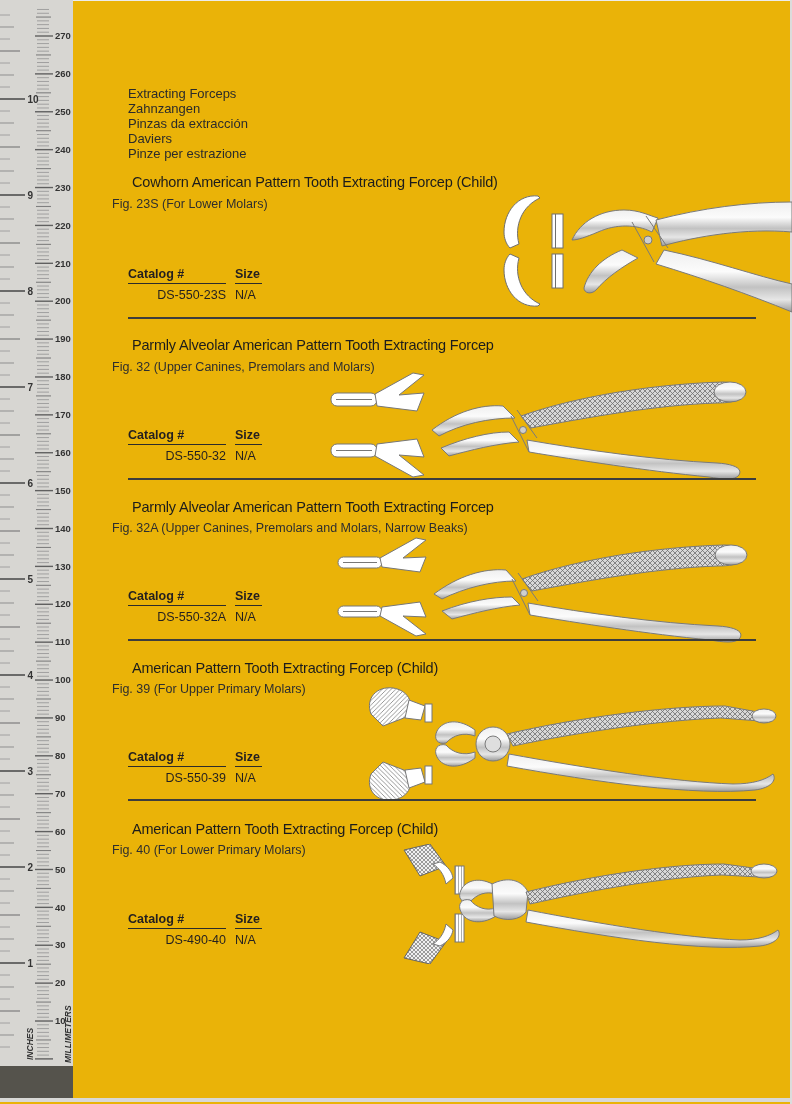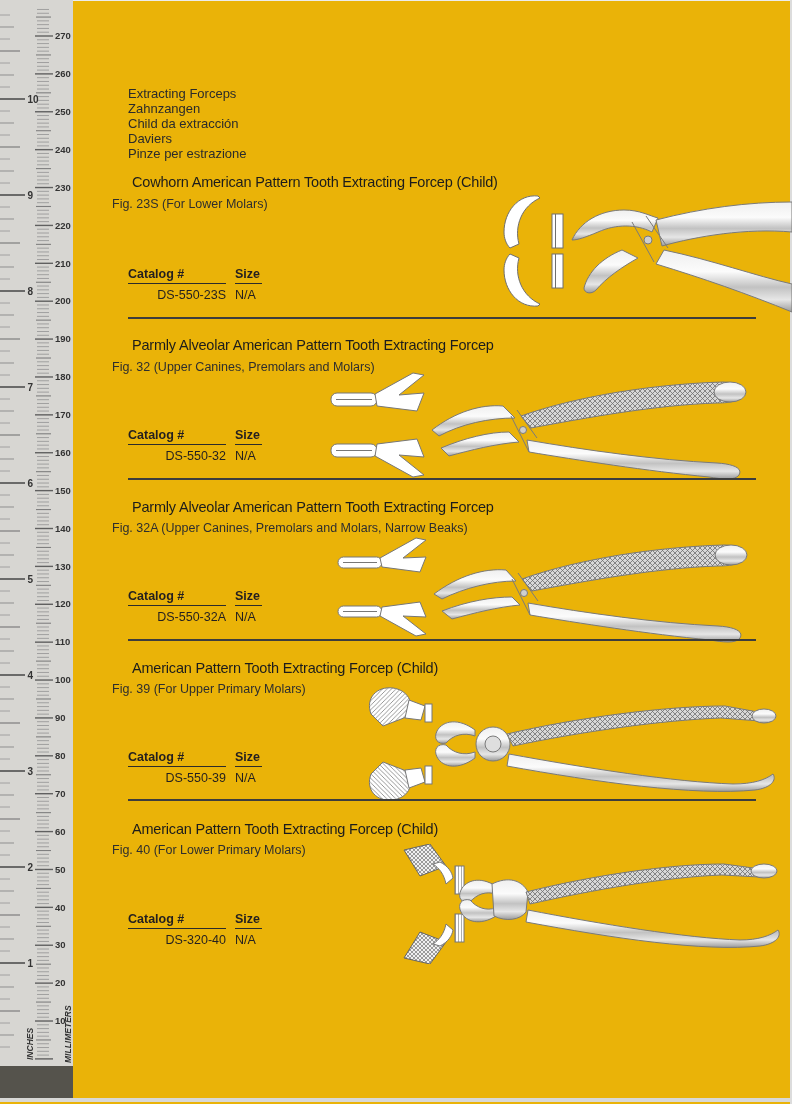--- a/index.html
+++ b/index.html
@@ -477,21 +477,21 @@
         <text x="71" y="1063" font-size="8.5" font-weight="bold" fill="#333333" font-style="italic" transform="rotate(-90 71 1063)">MILLIMETERS</text>
       </svg>
   </div>
   <div class="ruler-foot"></div>
   <div class="bottom-edge"></div>
   <div class="right-edge"></div>
 
   <div class="langs">
     <div>Extracting Forceps</div>
     <div>Zahnzangen</div>
-    <div>Child da extracción</div>
+    <div>Pinzas da extracción</div>
     <div>Daviers</div>
     <div>Pinze per estrazione</div>
   </div>
 
   <div class="sec-title" style="top:174px">Cowhorn American Pattern Tooth Extracting Forcep (Child)</div>
   <div class="sec-fig" style="top:197px">Fig. 23S (For Lower Molars)</div>
   <div class="cat-table" style="top:267px">
     <div class="cat-head">
       <span class="col1">Catalog #</span><span class="col2">Size</span>
     </div>
@@ -622,21 +622,21 @@
   </svg>
   <div class="divider" style="top:799px"></div>
 
   <div class="sec-title" style="top:821px">American Pattern Tooth Extracting Forcep (Child)</div>
   <div class="sec-fig" style="top:843px">Fig. 40 (For Lower Primary Molars)</div>
   <div class="cat-table" style="top:912px">
     <div class="cat-head">
       <span class="col1">Catalog #</span><span class="col2">Size</span>
     </div>
     <div class="cat-vals">
-      <span class="col1">DS-320-40</span><span class="col2">N/A</span>
+      <span class="col1">DS-490-40</span><span class="col2">N/A</span>
     </div>
   </div>
   <svg class="art" style="left:400px;top:844px" width="392" height="120" viewBox="0 0 392 120">
     <g stroke="#666666" stroke-width="1">
       <path d="M4,6 L30,0 L46,22 L20,32 Z" fill="url(#xhatch)"></path>
       <path d="M40,18 C48,22 52,28 53,34 L46,40 C44,30 39,24 33,20 Z" fill="#ffffff" stroke="#777777"></path>
       <rect x="55" y="22" width="9" height="28" fill="url(#vlines)" stroke="#777777"></rect>
       <g transform="translate(0,120) scale(1,-1)">
         <path d="M4,6 L30,0 L46,22 L20,32 Z" fill="url(#xhatch)"></path>
         <path d="M40,18 C48,22 52,28 53,34 L46,40 C44,30 39,24 33,20 Z" fill="#ffffff" stroke="#777777"></path>

